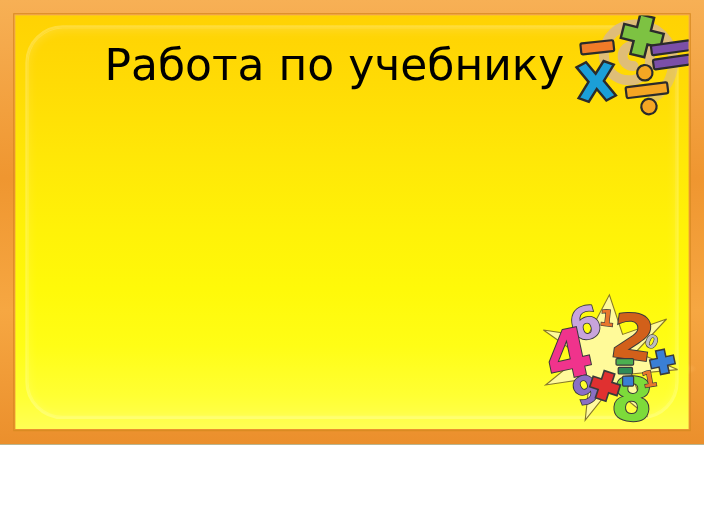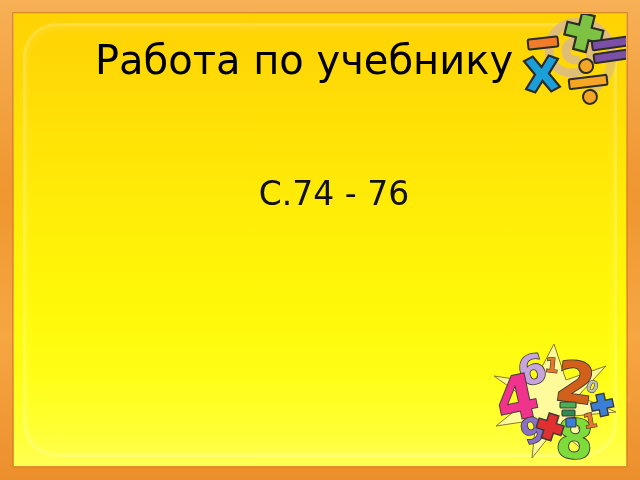--- a/index.html
+++ b/index.html
@@ -11,21 +11,21 @@
     width: 640px;
     height: 480px;
     overflow: hidden;
     font-family: "DejaVu Sans", sans-serif;
   }
 
   
   .slide {
     position: relative;
     width: 640px;
-    height: 480px;
+    height: 404px;
     overflow: hidden;
     background: #0f766e;
   }
 
   
   .frame {
     position: absolute;
     inset: 0;
     background-color: #f09a33;
     background-image:
@@ -145,21 +145,20 @@
 
   <div class="frame"></div>
   <div class="frame-inner-line"></div>
 
   <div class="content-area">
 
     <div class="inner-panel"></div>
 
     <div class="title">Работа по учебнику</div>
 
-    <div class="body-text">С.74 - 76</div>
 
     <div class="deco-math-symbols">
       <svg viewBox="0 0 118 100" xmlns="http://www.w3.org/2000/svg">
 
         <g fill="none" stroke="#D9B98C" stroke-linecap="round">
           <path d="M64 52 C58 52 54 48 54 43 C54 37 59 33 65 33 C73 33 79 39 79 47
                    C79 57 70 65 60 65 C47 65 37 55 37 42 C37 26 50 14 66 14
                    C85 14 100 29 100 48" stroke-width="9" opacity="0.85"></path>
           <path d="M100 48 C100 62 93 74 82 81" stroke-width="9" opacity="0.6"></path>
         </g>

